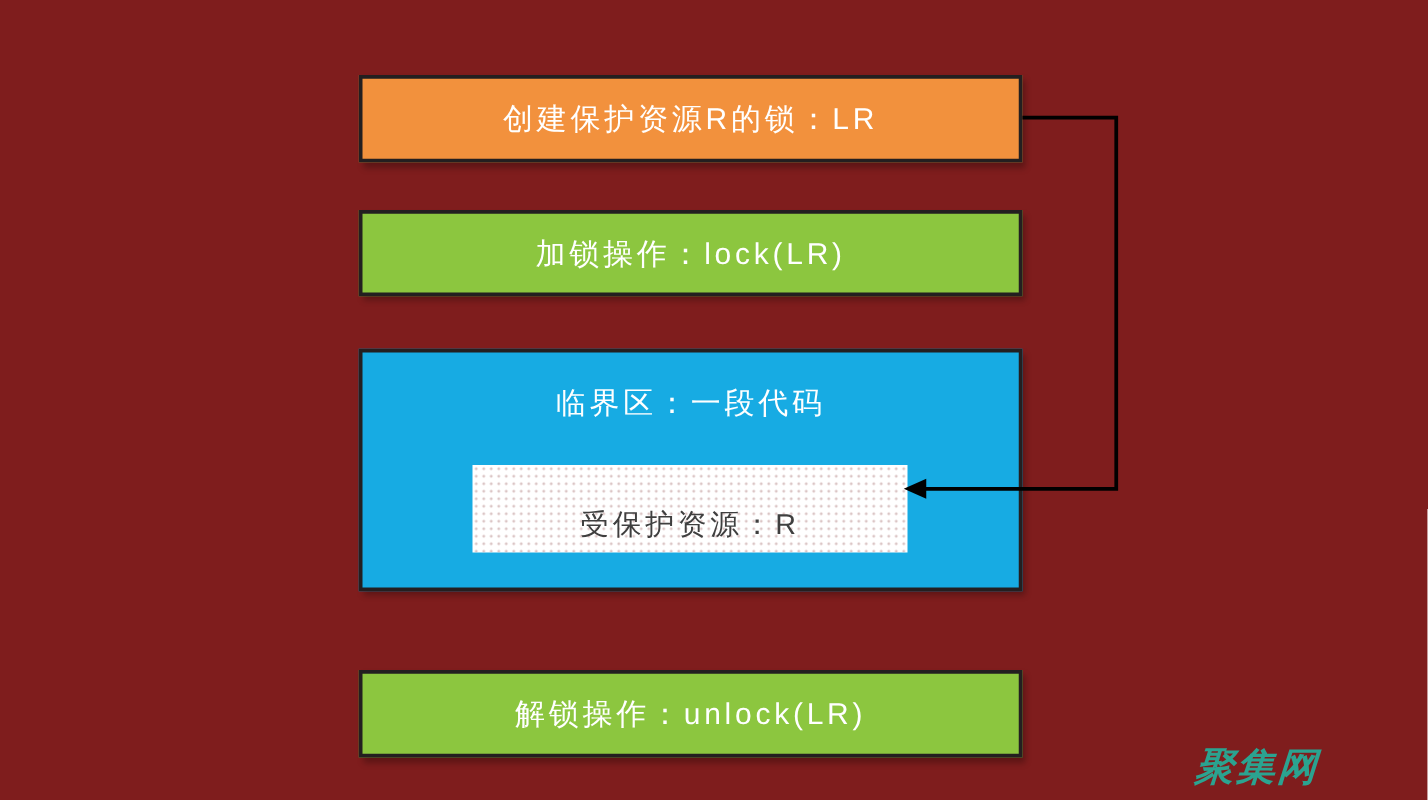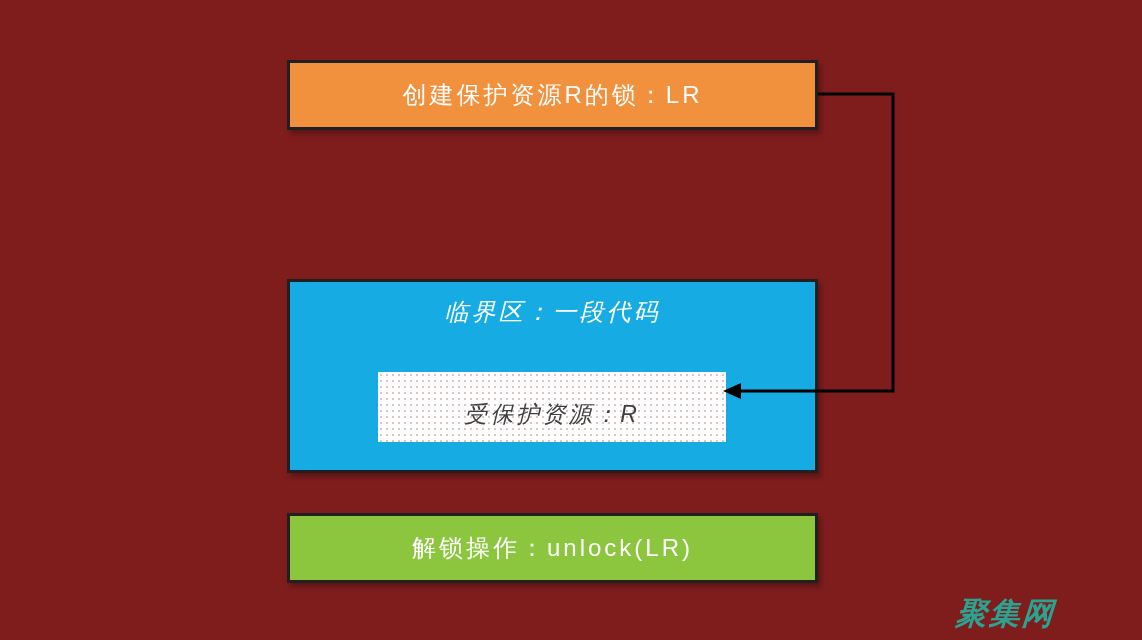--- a/index.html
+++ b/index.html
@@ -34,22 +34,22 @@
     text-align: center;
   }
   .box-orange { top: 60px;  height: 70px; }
   .box-green-1 { top: 168px; height: 69px; }
   .box-blue {
     top: 279px;
     height: 194px;
     flex-direction: column;
     justify-content: flex-start;
   }
-  .box-blue .box-label { margin-top: 14px; font-style: italic; }
-  .box-green-2 { top: 513px; height: 70px; }
+  .box-blue .box-label { margin-top: 24px; }
+  .box-green-2 { top: 536px; height: 70px; }
   .inner-box {
     position: absolute;
     left: 88px;
     top: 90px;
     width: 348px;
     height: 70px;
     background-color: #ffffff;
     background-image: radial-gradient(circle, rgba(190,150,150,0.55) 1px, transparent 1.3px);
     background-size: 6px 6px;
     display: flex;
@@ -82,20 +82,23 @@
 </style>
 </head>
 <body>
 
 <div class="canvas">
 
   <div class="box box-orange" style="background:#F2913D">
     <span class="box-label">创建保护资源R的锁：LR</span>
   </div>
 
+  <div class="box box-green-1" style="background:#8CC63F">
+    <span class="box-label">加锁操作：lock(LR)</span>
+  </div>
 
   <div class="box box-blue" style="background:#17ABE3">
     <span class="box-label">临界区：一段代码</span>
     <div class="inner-box">
       <span class="box-label">受保护资源：R</span>
     </div>
   </div>
 
   <div class="box box-green-2" style="background:#8CC63F">
     <span class="box-label">解锁操作：unlock(LR)</span>

